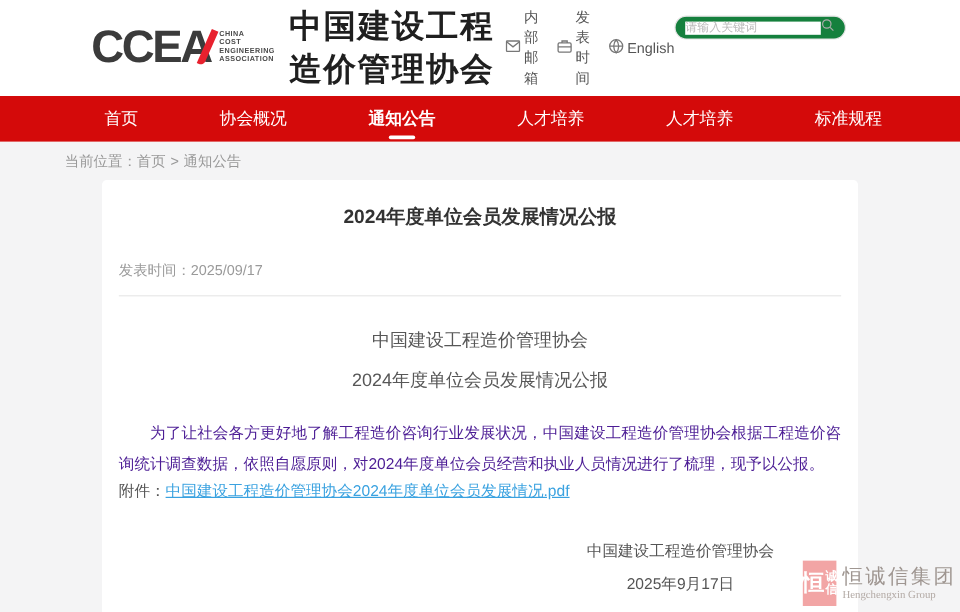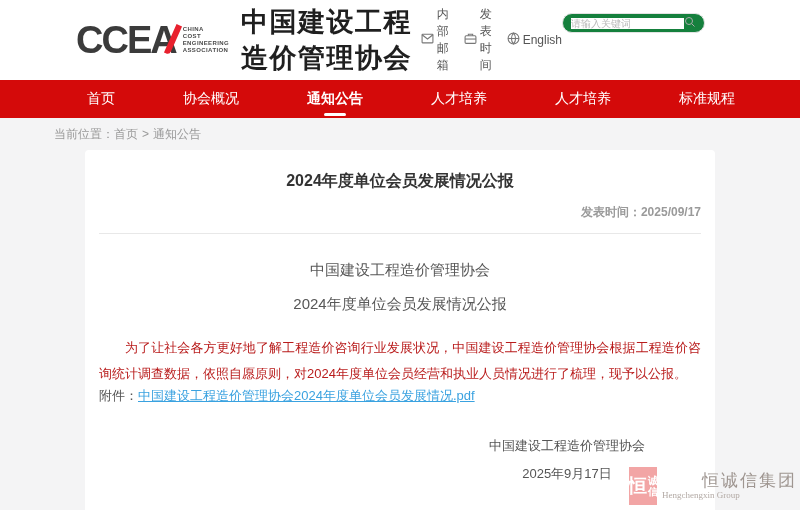--- a/index.html
+++ b/index.html
@@ -40,41 +40,41 @@
               bottom:2px; width:22px; height:3px; background:#fff; border-radius:2px; }
 
   
   .breadcrumb { padding:8px 0 7px 54px; font-size:12px; color:#999; }
   .breadcrumb a { color:#999; text-decoration:none; cursor:pointer; }
   .breadcrumb .sep { margin:0 4px; }
 
   
   .card { margin:0 85px; background:#fff; border-radius:4px; height:363px; padding:0 14px; }
   .article-title { padding-top:21px; text-align:center; font-size:16px; font-weight:bold; color:#333; }
-  .article-meta { margin-top:12px; text-align:right; font-size:12px; font-weight:bold; color:#9a9a9a; }
+  .article-meta { margin-top:25px; text-align:left; font-size:12px; font-weight:normal; color:#9a9a9a; }
   .divider { border:none; border-top:1px solid #e8e8e8; margin-top:12px; }
   .doc-line { text-align:center; font-size:15px; color:#575757; }
   .doc-line.first { margin-top:27px; }
   .doc-line.second { margin-top:15px; }
-  .doc-para { margin-top:21px; font-size:13px; line-height:26px; color:#b91c1c;
+  .doc-para { margin-top:21px; font-size:13px; line-height:26px; color:#4c1d95;
               text-align:justify; text-indent:2em; }
   .attachment { font-size:13px; color:#555; }
   .attachment a { color:#3aa2e0; text-decoration:underline; cursor:pointer; }
   .signature { margin-top:27px; display:flex; justify-content:flex-end; padding-right:56px; }
   .signature-inner { text-align:center; font-size:13px; color:#555; line-height:28px; }
 
   
   .watermark { position:fixed; right:3px; bottom:5px; display:flex; align-items:center; gap:5px; }
   .seal { width:28px; height:38px; background:#ef8f8f; opacity:.8; color:#fff;
           display:flex; align-items:center; justify-content:center; gap:1px;
           font-family:"Liberation Serif",serif; }
   .seal .big { font-size:19px; font-weight:bold; }
   .seal .col { display:flex; flex-direction:column; font-size:10px; line-height:11px; font-weight:bold; }
   .wm-text { display:flex; flex-direction:column; font-family:"Liberation Serif","DejaVu Serif",serif; }
-  .wm-name { font-size:17px; color:#9f9691; letter-spacing:2px; line-height:18px;margin-left:40px; }
+  .wm-name { font-size:17px; color:#9f9691; letter-spacing:2px; line-height:18px; }
   .wm-en { font-size:9px; color:#b3aaa5; line-height:11px; }
 </style>
 </head>
 <body>
 
 <div class="header">
   <div class="logo">
     <div class="logo-acronym">
       <span>CCEA</span>
       <span class="slash"></span>

